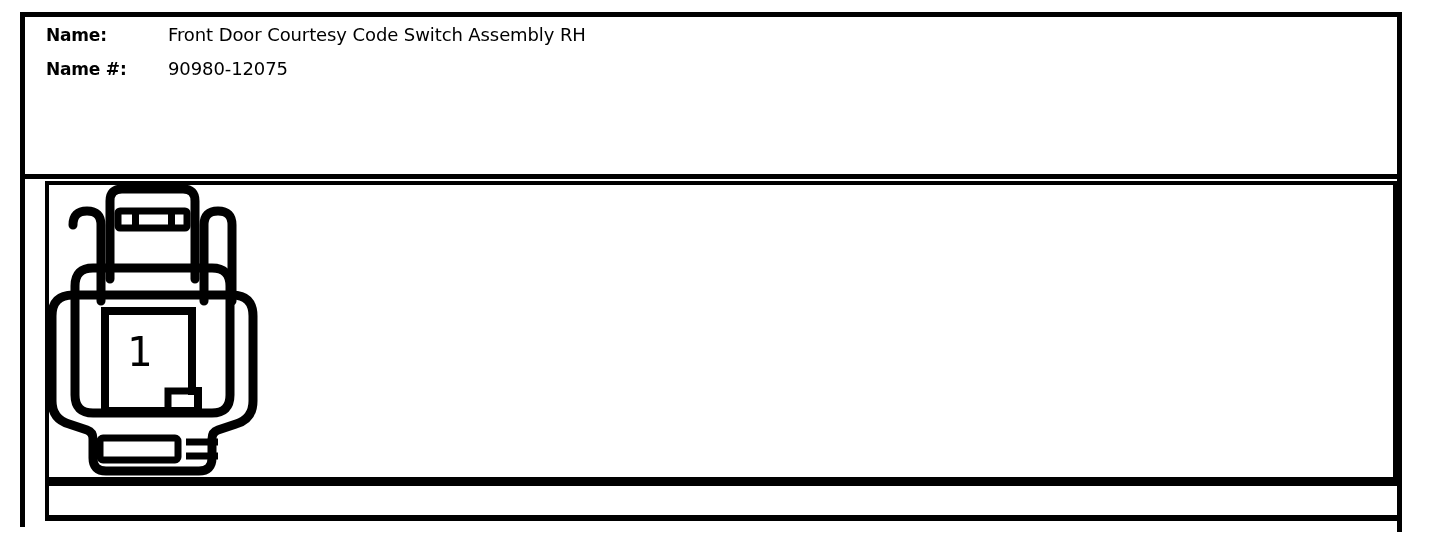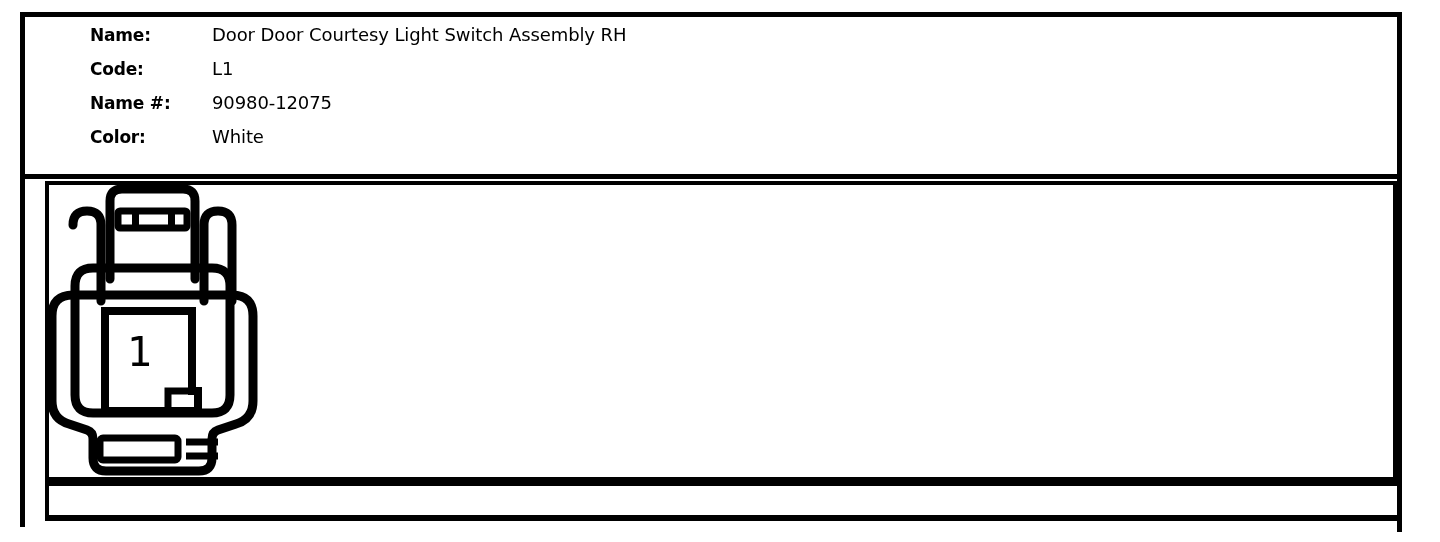--- a/index.html
+++ b/index.html
@@ -58,21 +58,20 @@
   .info-block {
     position: absolute;
     left: 46px;
     top: 24px;
     width: 1000px;
   }
   .info-row {
     display: flex;
     align-items: baseline;
     height: 34px;
-    margin-left: 44px;
   }
   .info-label {
     width: 122px;
     flex: 0 0 122px;
     font-size: 17px;
     font-weight: bold;
     color: #000000;
     font-family: "DejaVu Sans", sans-serif;
     letter-spacing: -0.2px;
   }
@@ -143,37 +142,29 @@
 <div id="page">
 
   <div class="outer-border-top"></div>
   <div class="outer-border-left"></div>
   <div class="outer-border-right"></div>
 
   <div class="info-block">
 
     <div class="info-row">
       <span class="info-label">Name:</span>
-      <span class="info-value">Door Door Courtesy Light Switch Assembly RH</span>
+      <span class="info-value">Front Door Courtesy Code Switch Assembly RH</span>
     </div>
 
-    <div class="info-row">
-      <span class="info-label">Code:</span>
-      <span class="info-value">L1</span>
-    </div>
 
     <div class="info-row">
       <span class="info-label">Name #:</span>
       <span class="info-value">90980-12075</span>
     </div>
 
-    <div class="info-row">
-      <span class="info-label">Color:</span>
-      <span class="info-value">White</span>
-    </div>
 
   </div>
 
   <div class="header-sep"></div>
 
   <div class="diagram-panel"></div>
   <div class="panel-left-edge"></div>
   <div class="row-sep-1"></div>
   <div class="row-sep-2"></div>
 

